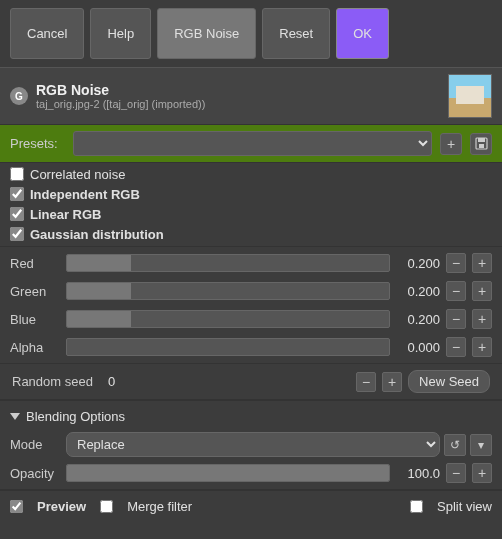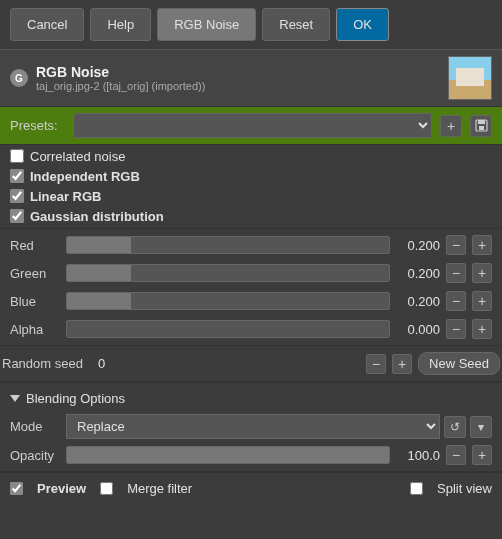--- a/index.html
+++ b/index.html
@@ -19,29 +19,29 @@
       align-items: center;
       background: #3c3c3c;
       padding: 8px 10px;
       gap: 6px;
     }
     .toolbar button {
       background: #555;
       color: #e0e0e0;
       border: 1px solid #666;
       border-radius: 3px;
-      padding: 8px 16px;
+      padding: 17px 16px;
       font-size: 13px;
       cursor: pointer;
     }
     .toolbar button.active {
       background: #777;
     }
     .toolbar button.ok-btn {
-      background: #0369a1;
+      background: #8b5cf6;
       border: 1px solid #888;
     }
 
     
     .header {
       display: flex;
       align-items: center;
       justify-content: space-between;
       padding: 6px 10px;
       background: #444;
@@ -220,21 +220,21 @@
       cursor: pointer;
       font-size: 14px;
       color: #ccc;
       flex-shrink: 0;
     }
 
     
     .random-seed-row {
       display: flex;
       align-items: center;
-      padding: 6px 2px;
+      padding: 6px 12px;
       gap: 6px;
       background: #3c3c3c;
     }
     .seed-label {
       font-size: 13px;
       color: #ccc;
       min-width: 90px;
     }
     .seed-value {
       flex: 1;
@@ -305,21 +305,21 @@
       flex: 1;
       display: flex;
       align-items: center;
       gap: 4px;
     }
     .mode-select {
       flex: 1;
       background: #555;
       color: #e0e0e0;
       border: 1px solid #666;
-      border-radius: 0;
+      border-radius: 7px;
       padding: 3px 6px;
       font-size: 13px;
       cursor: pointer;
     }
     .mode-action-btn {
       width: 22px;
       height: 22px;
       background: #555;
       border: 1px solid #666;
       border-radius: 2px;

